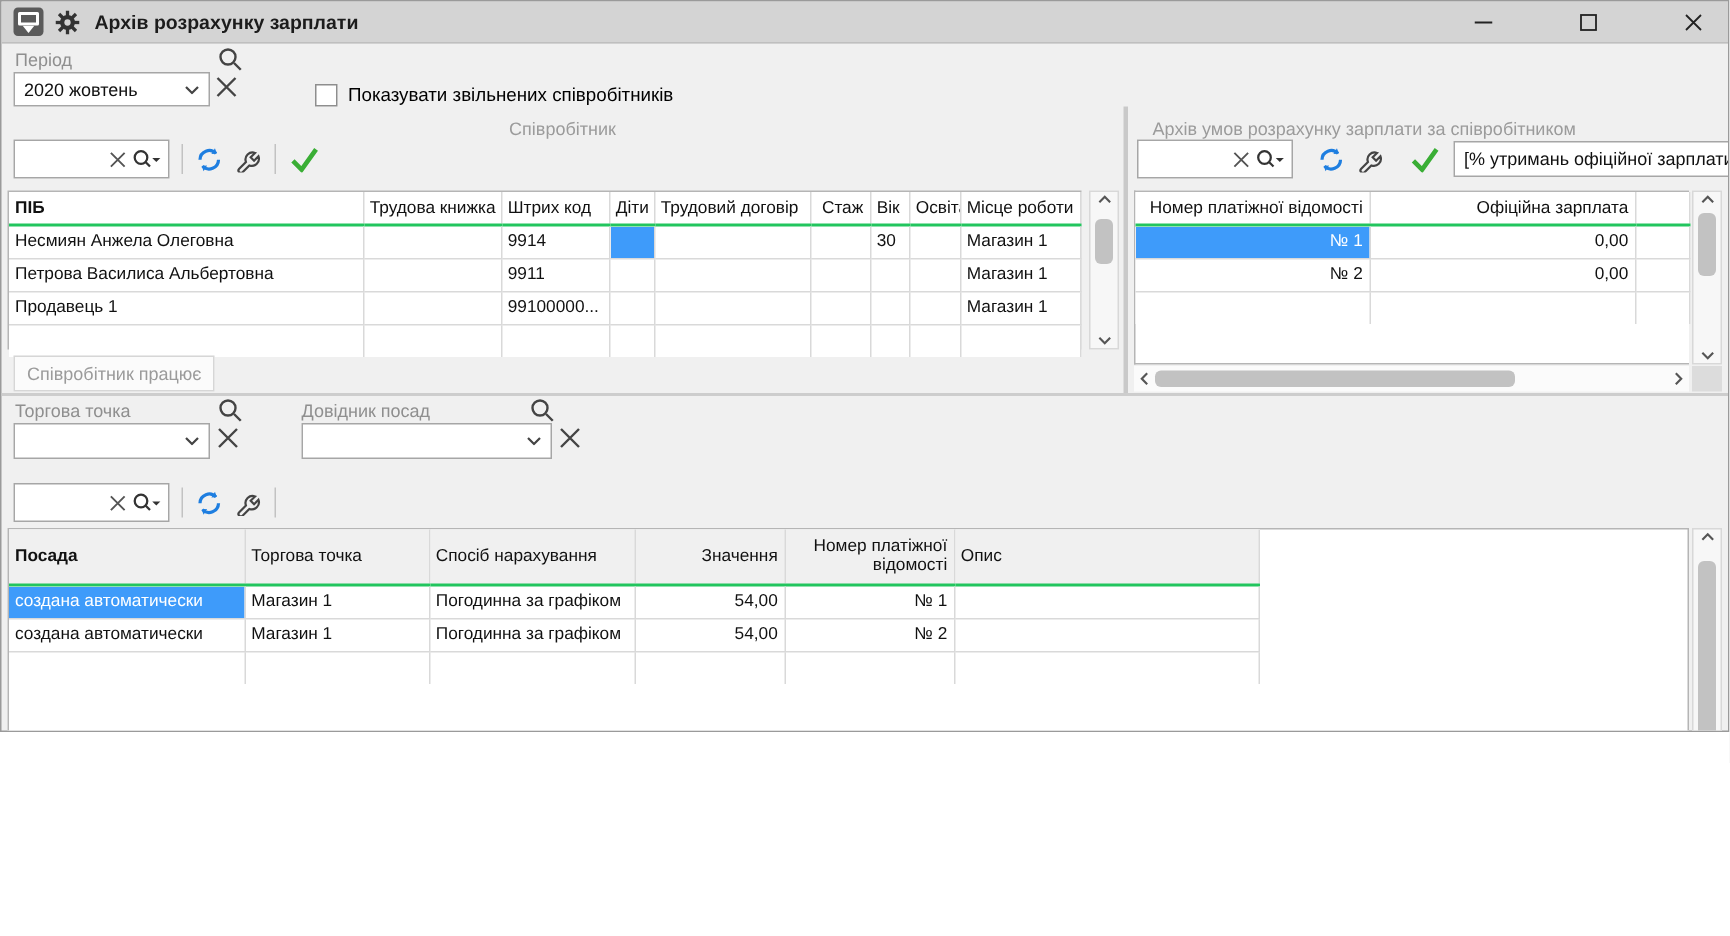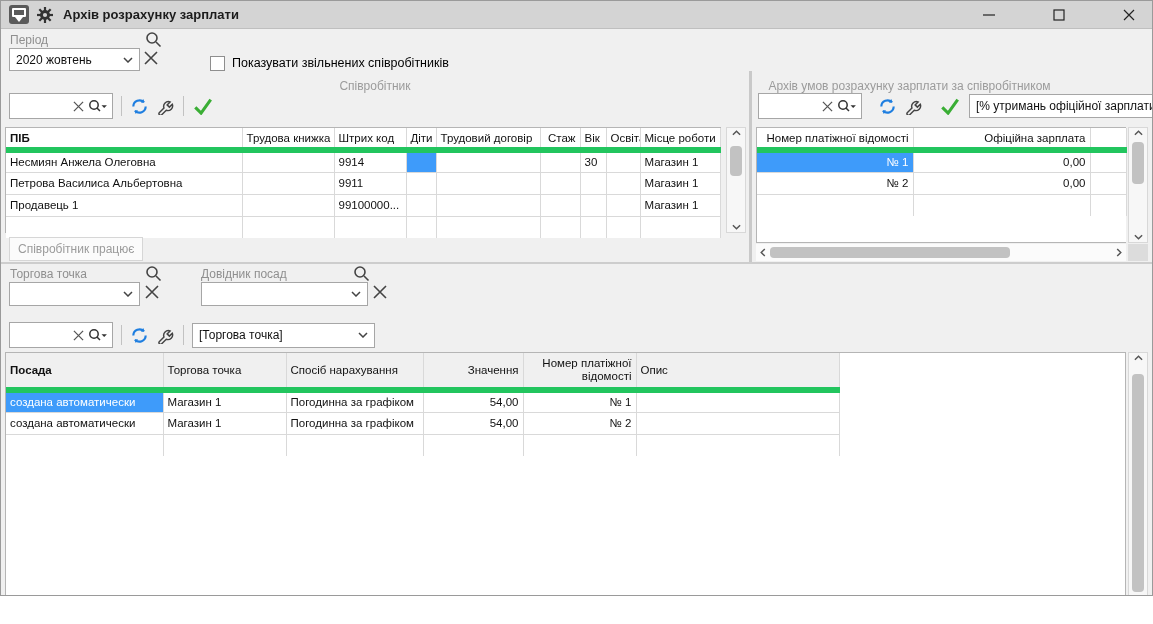--- a/index.html
+++ b/index.html
@@ -1,17 +1,17 @@
 <!DOCTYPE html>
 <html><head>
 <meta charset="utf-8">
 <style>
   * { margin:0; padding:0; box-sizing:border-box; }
   html,body { width:1153px; height:624px; font-family:"Liberation Sans", sans-serif; }
-  .window { position:relative; width:1153px; height:596px; background:#f0f0f0; border:1px solid #9a9a9a; overflow:hidden; }
+  .window { position:relative; width:1153px; height:488px; background:#f0f0f0; border:1px solid #9a9a9a; overflow:hidden; }
   .abs { position:absolute; }
 
   
   .titlebar { left:0; top:0; width:100%; height:28px; background:#d4d4d4; border-bottom:1px solid #bfbfbf; display:flex; align-items:center; }
   .app-icon { width:20px; height:19px; margin-left:8px; background:#5a5a5a; border-radius:3px; position:relative; }
   .app-icon .inner { position:absolute; left:3px; top:3px; width:14px; height:9px; border:2px solid #fff; border-radius:1px; }
   .app-icon .chev { position:absolute; left:6px; bottom:2px; width:8px; height:5px; background:#fff; clip-path:polygon(0 0,100% 0,50% 100%); }
   .title-text { font-size:13px; font-weight:bold; color:#1c1c1c; margin-left:10px; }
   .win-btn { width:34px; height:26px; display:flex; align-items:center; justify-content:center; }
   .win-controls { position:absolute; right:6px; top:1px; display:flex; gap:36px; }
@@ -24,21 +24,21 @@
   .combo .chev { flex:0 0 22px; display:flex; justify-content:center; }
   .searchbox { background:#fff; border:1px solid #a6a6a6; display:flex; align-items:center; height:26px; }
   .searchbox input { border:none; outline:none; flex:1; min-width:0; height:20px; font-size:12px; padding-left:4px; background:transparent; }
   .icon-btn { display:flex; align-items:center; justify-content:center; cursor:default; }
   .tb-sep { width:1px; height:20px; background:#c2c2c2; }
   .toolbar { display:flex; align-items:center; gap:8px; }
 
   
   table.grid { border-collapse:collapse; table-layout:fixed; background:#fff; font-size:11.5px; color:#111; }
   table.grid th, table.grid td { border-right:1px solid #d9d9d9; border-bottom:1px solid #d9d9d9; padding:0 4px; height:22px; overflow:hidden; white-space:nowrap; text-align:left; font-weight:normal; }
-  table.grid th { border-bottom:6px solid #22c55e;margin-top:32px; }
+  table.grid th { border-bottom:2px solid #22c55e;margin-top:32px; }
   .tbl-wrap { background:#fff; border:1px solid #b5b5b5; }
   td.sel { background:#3e9bfa; color:#fff; }
   .r { text-align:right !important; }
 
   
   .vscroll { width:20px; background:#f7f7f7; border:1px solid #d8d8d8; display:flex; flex-direction:column; align-items:center; justify-content:space-between; padding:2px 0; }
   .vscroll .thumb { width:12px; background:#c2c2c2; border-radius:4px; }
   .hscroll { height:17px; background:#fbfbfb; display:flex; align-items:center; justify-content:space-between; padding:0 4px; }
   .hscroll .thumb { height:11px; background:#c2c2c2; border-radius:4px; }
 
@@ -413,28 +413,20 @@
           <path d="M11.2 1.6 l1 2.9 -3 .3 z" fill="#1e7ee0" stroke="none"></path>
           <path d="M4.8 14.4 l-1-2.9 3-.3 z" fill="#1e7ee0" stroke="none"></path>
         </svg>
     </span>
     <span class="icon-btn">
       <svg width="18" height="18" viewBox="0 0 16 16" fill="none" stroke="#444" stroke-width="1.3">
           <path d="M6.2 9.8 L2.2 13.8 a1.4 1.4 0 0 0 2 2 L8.2 11.8 a4.2 4.2 0 0 0 5.4-5.4 l-2.6 2.6 -2-2 2.6-2.6 a4.2 4.2 0 0 0-5.4 5.4z"></path>
         </svg>
     </span>
     <div class="tb-sep"></div>
-    <div class="combo" style="width:183px; height:25px;">
-      <span class="val">[Торгова точка]</span>
-      <span class="chev">
-          <svg width="10" height="6" viewBox="0 0 10 6" fill="none" stroke="#444" stroke-width="1.5">
-            <path d="M1 1 l4 4 4-4"></path>
-          </svg>
-        </span>
-    </div>
   </div>
 
   <div class="abs tbl-wrap" style="left:4px; top:351px; width:1121px; height:261px;">
     <table class="grid" style="width:833px;">
       <colgroup>
           <col style="width:157px">
           <col style="width:123px">
           <col style="width:137px">
           <col style="width:100px">
           <col style="width:113px">

